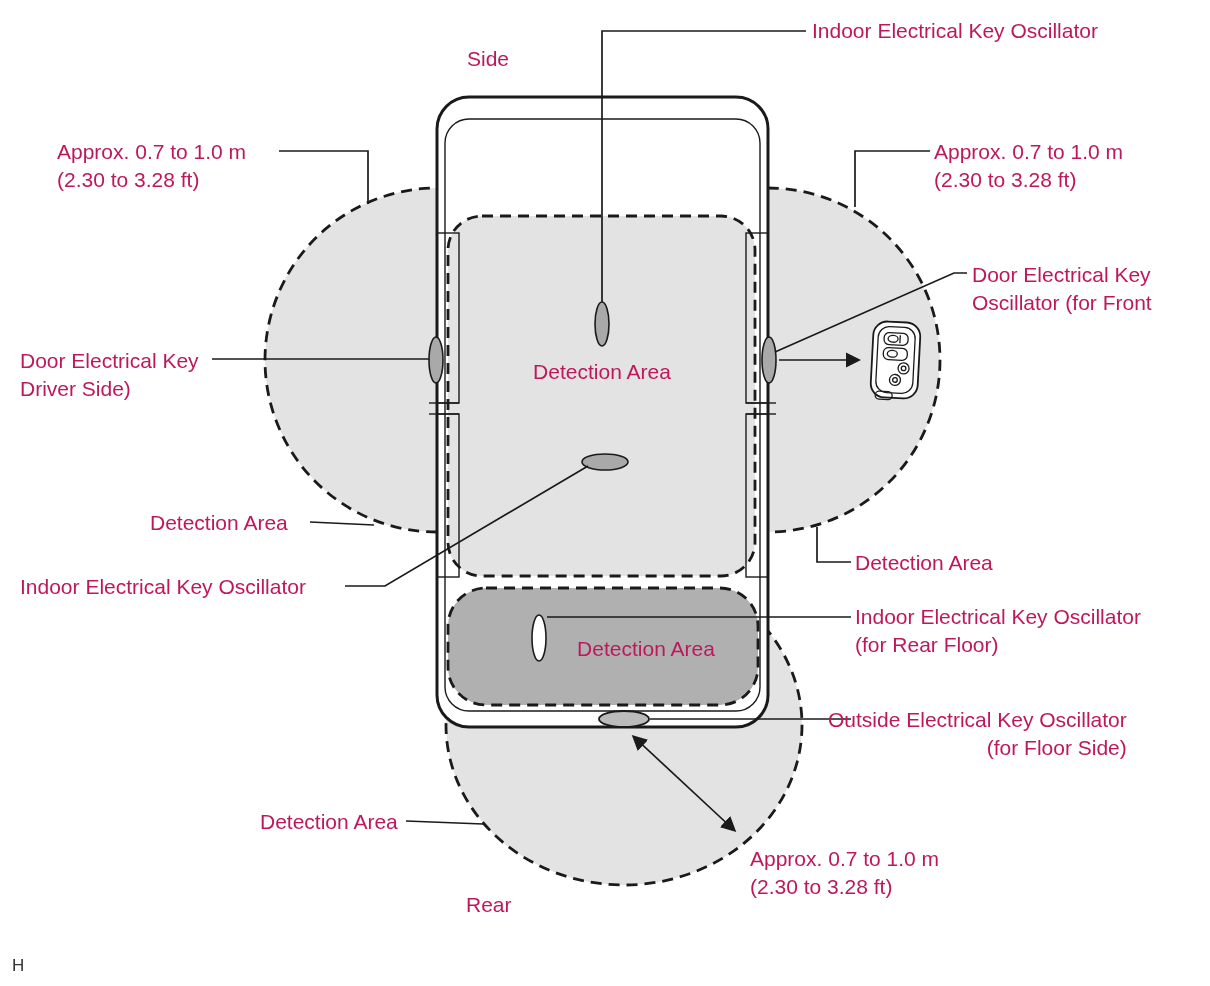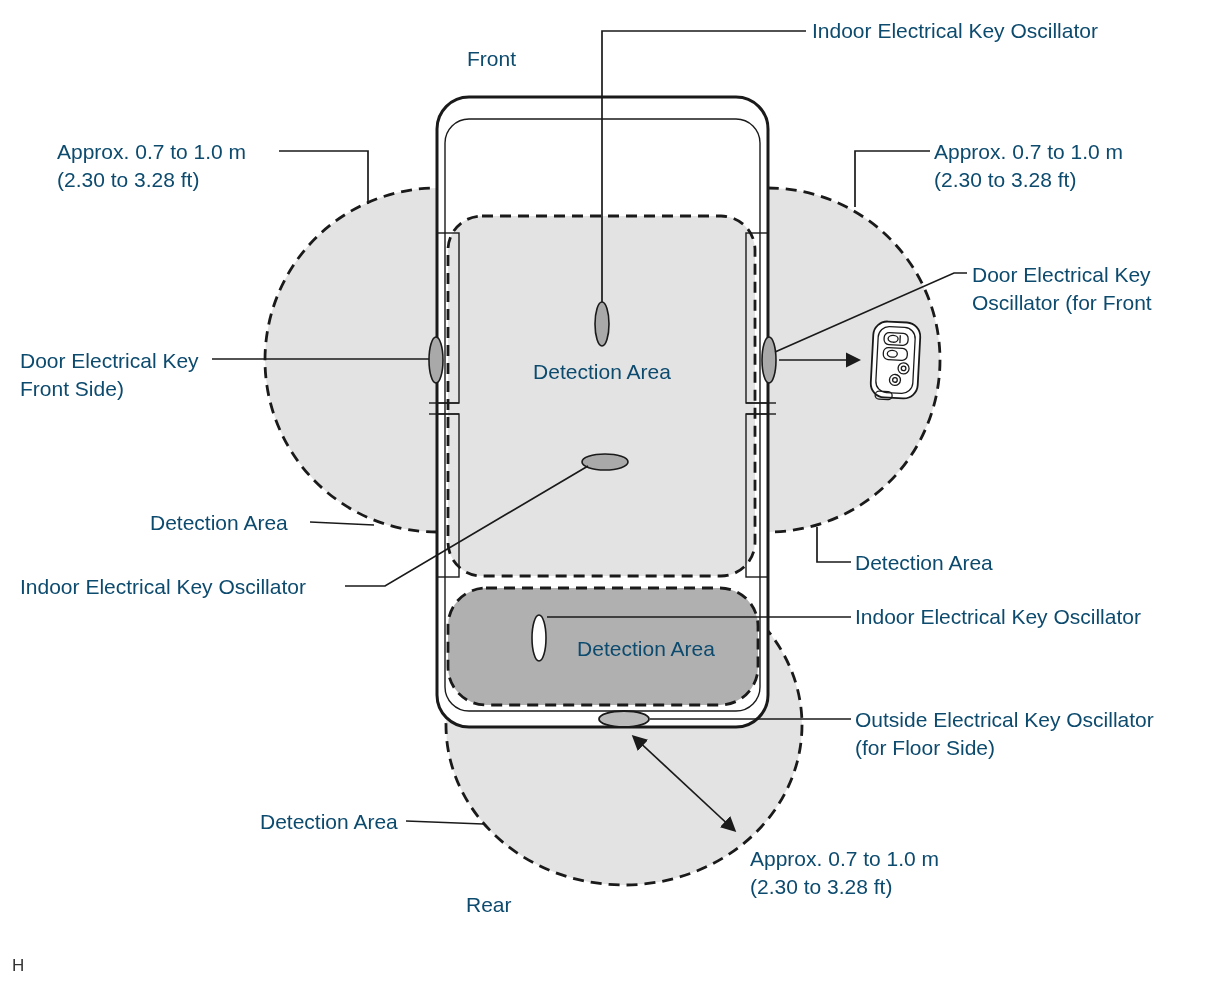--- a/index.html
+++ b/index.html
@@ -10,21 +10,21 @@
     font-family:"Liberation Sans", sans-serif;
     color:#1f1f1f;
     overflow:hidden;
   }
   .stage svg{position:absolute;left:0;top:0;}
   .lbl{
     position:absolute;
     font-size:21px;
     line-height:28px;
     white-space:nowrap;
-    color:#0c4a6e;
+    color:#be185d;
   }
   .lbl span{display:block;}
   .center-x{transform:translateX(-50%);}
   .marker{
     position:absolute;
     font-size:17px;
     color:#333;
   }
   
   .area{
@@ -110,21 +110,21 @@
       <ellipse class="fob-d" cx="892" cy="354" rx="5" ry="3.4"></ellipse>
       <circle class="fob-d" cx="904" cy="368" r="5.5"></circle>
       <circle class="fob-d" cx="904" cy="368" r="2.3"></circle>
       <circle class="fob-d" cx="896" cy="380" r="5.5"></circle>
       <circle class="fob-d" cx="896" cy="380" r="2.3"></circle>
       <rect class="fob-d" x="877" y="392" width="17" height="8" rx="4"></rect>
     </g>
   </svg>
 
   <div class="lbl" style="left:467px;top:45px;">
-    <span>Front</span>
+    <span>Side</span>
   </div>
   <div class="lbl" style="left:466px;top:891px;text-align:center;">
     <span>Rear</span>
   </div>
 
   <div class="lbl" style="left:812px;top:17px;">
     <span>Indoor Electrical Key Oscillator</span>
   </div>
 
   <div class="lbl" style="left:57px;top:138px;">
@@ -137,48 +137,49 @@
     <span>(2.30 to 3.28 ft)</span>
   </div>
 
   <div class="lbl" style="left:972px;top:261px;">
     <span>Door Electrical Key</span>
     <span>Oscillator (for Front</span>
   </div>
 
   <div class="lbl" style="left:20px;top:347px;">
     <span>Door Electrical Key</span>
-    <span>Front Side)</span>
+    <span>Driver Side)</span>
   </div>
 
   <div class="lbl" style="left:602px;top:358px;">
     <span class="center-x">Detection Area</span>
   </div>
 
   <div class="lbl" style="left:150px;top:509px;">
     <span>Detection Area</span>
   </div>
 
   <div class="lbl" style="left:855px;top:549px;">
     <span>Detection Area</span>
   </div>
 
   <div class="lbl" style="left:20px;top:573px;">
     <span>Indoor Electrical Key Oscillator</span>
   </div>
 
   <div class="lbl" style="left:855px;top:603px;">
     <span>Indoor Electrical Key Oscillator</span>
+    <span>(for Rear Floor)</span>
   </div>
 
   <div class="lbl" style="left:646px;top:635px;">
     <span class="center-x">Detection Area</span>
   </div>
 
-  <div class="lbl" style="left:855px;top:706px;">
+  <div class="lbl" style="left:828px;top:706px;text-align:right;">
     <span>Outside Electrical Key Oscillator</span>
     <span>(for Floor Side)</span>
   </div>
 
   <div class="lbl" style="left:260px;top:808px;">
     <span>Detection Area</span>
   </div>
 
   <div class="lbl" style="left:750px;top:845px;">
     <span>Approx. 0.7 to 1.0 m</span>

